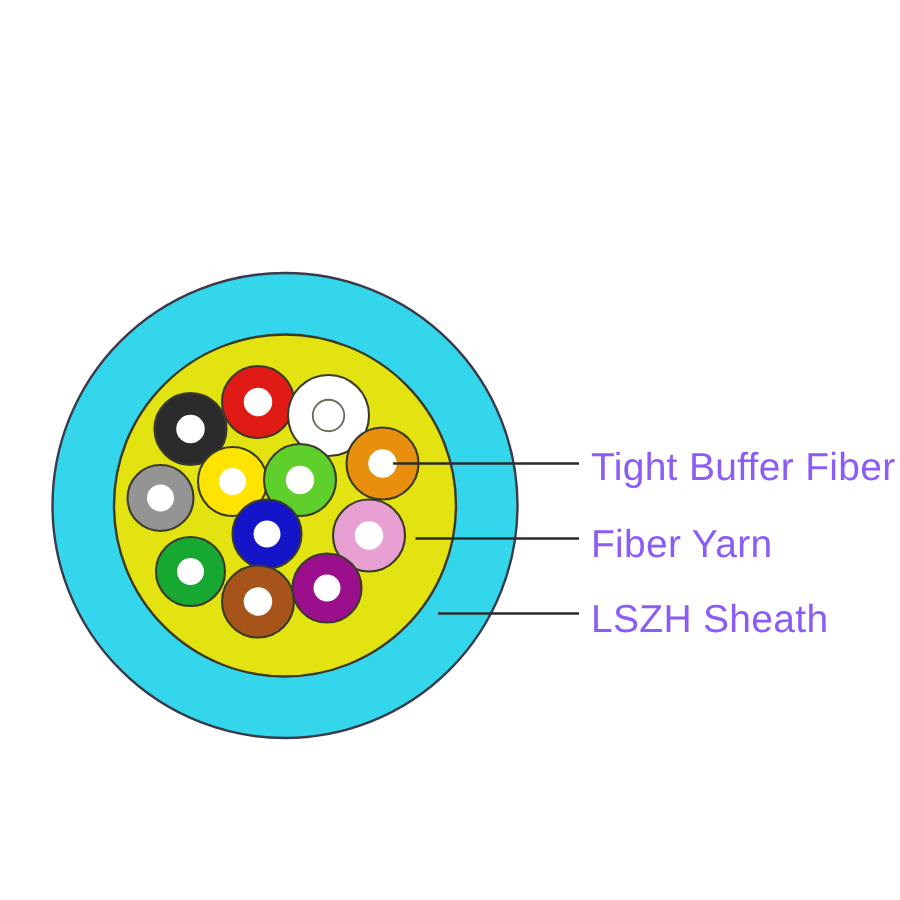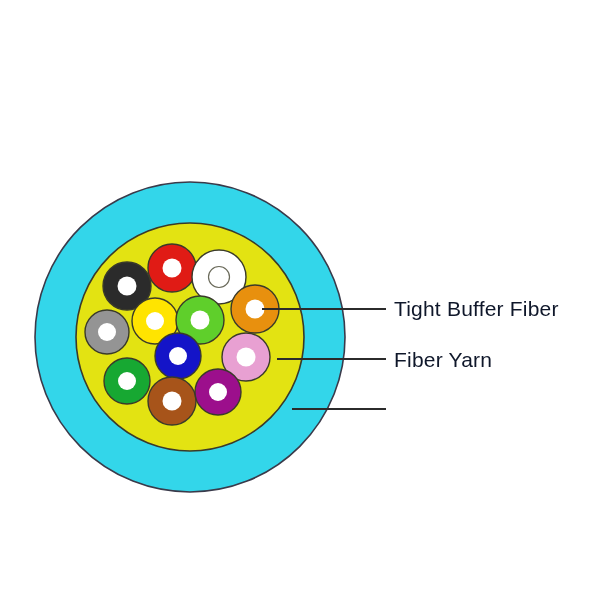--- a/index.html
+++ b/index.html
@@ -24,23 +24,23 @@
     position: absolute;
     left: 0;
     top: 0;
     width: 600px;
     height: 600px;
     display: block;
   }
   .callout-label {
     position: absolute;
     font-family: "Liberation Sans", sans-serif;
-    font-size: 21px;
+    font-size: 26px;
     font-weight: 400;
-    color: #0f172a;
+    color: #8b5cf6;
     white-space: nowrap;
     letter-spacing: 0.2px;
     line-height: 1;
   }
   #label-tight-buffer-fiber { left: 394px; top: 298px; }
   #label-aramid-yarn        { left: 394px; top: 349px; }
   #label-lszh-sheath        { left: 394px; top: 399px; }
 </style>
 </head>
 <body>
@@ -108,14 +108,15 @@
         <line x1="262" y1="309" x2="386" y2="309" stroke="#2b2b2b" stroke-width="1.8"></line>
         <line x1="277" y1="359" x2="386" y2="359" stroke="#2b2b2b" stroke-width="1.8"></line>
         <line x1="292" y1="409" x2="386" y2="409" stroke="#2b2b2b" stroke-width="1.8"></line>
       </g>
   </svg>
 
   <div class="callout-label" id="label-tight-buffer-fiber">Tight Buffer Fiber</div>
 
   <div class="callout-label" id="label-aramid-yarn">Fiber Yarn</div>
 
+  <div class="callout-label" id="label-lszh-sheath">LSZH Sheath</div>
 
 </div>
 
 </body></html>

